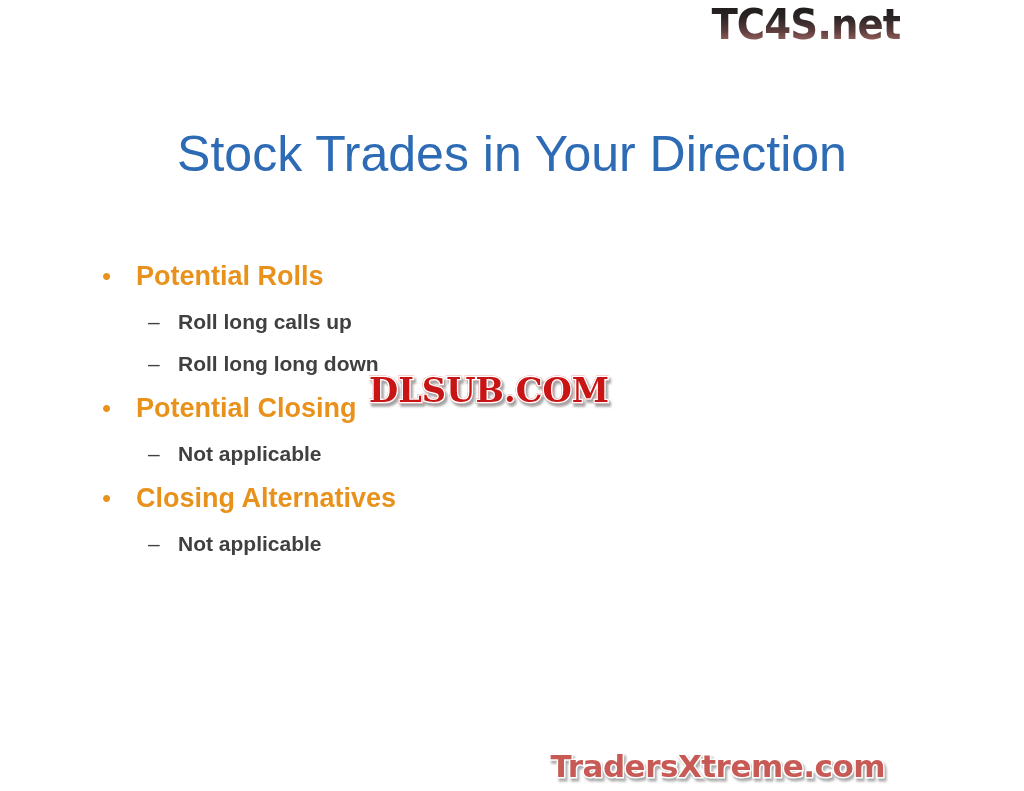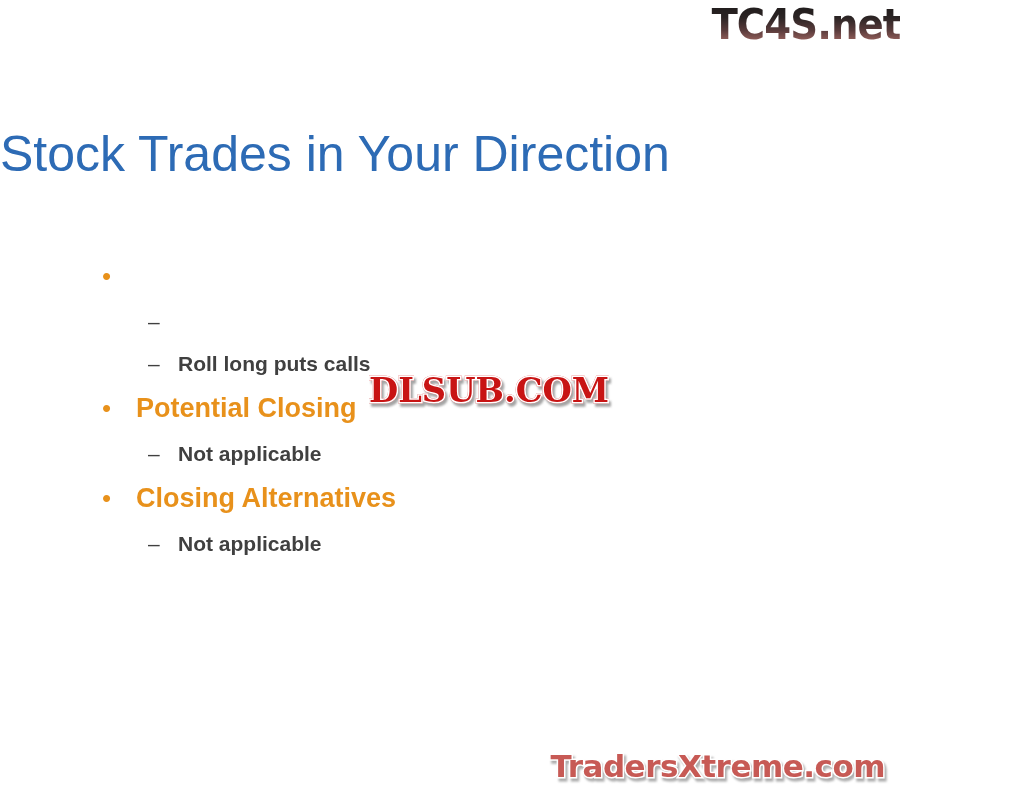--- a/index.html
+++ b/index.html
@@ -42,20 +42,21 @@
     white-space: nowrap;
     user-select: none;
   }
 
   
   #slide-title {
     position: absolute;
     left: 0;
     top: 124px;
     width: 1024px;
+    text-align: center;
     font-family: "Liberation Sans", sans-serif;
     font-weight: 400;
     font-size: 50px;
     line-height: 60px;
     color: #2D6BB5;
     white-space: nowrap;
   }
 
   
   #body-list {
@@ -161,29 +162,31 @@
 <div id="slide">
 
   <div id="brand-logo">TC4S.net</div>
 
   <div id="slide-title">Stock Trades in Your Direction</div>
 
   <div id="body-list">
 
     <div class="bullet-row lvl1">
       <span class="marker">•</span>
-    </div>
-
-    <div class="bullet-row lvl2">
-      <span class="marker">–</span>
-    </div>
-
-    <div class="bullet-row lvl2">
-      <span class="marker">–</span>
-      <span class="text">Roll long puts calls</span>
+      <span class="text">Potential Rolls</span>
+    </div>
+
+    <div class="bullet-row lvl2">
+      <span class="marker">–</span>
+      <span class="text">Roll long calls up</span>
+    </div>
+
+    <div class="bullet-row lvl2">
+      <span class="marker">–</span>
+      <span class="text">Roll long long down</span>
     </div>
 
     <div class="bullet-row lvl1">
       <span class="marker">•</span>
       <span class="text">Potential Closing</span>
     </div>
 
     <div class="bullet-row lvl2">
       <span class="marker">–</span>
       <span class="text">Not applicable</span>

